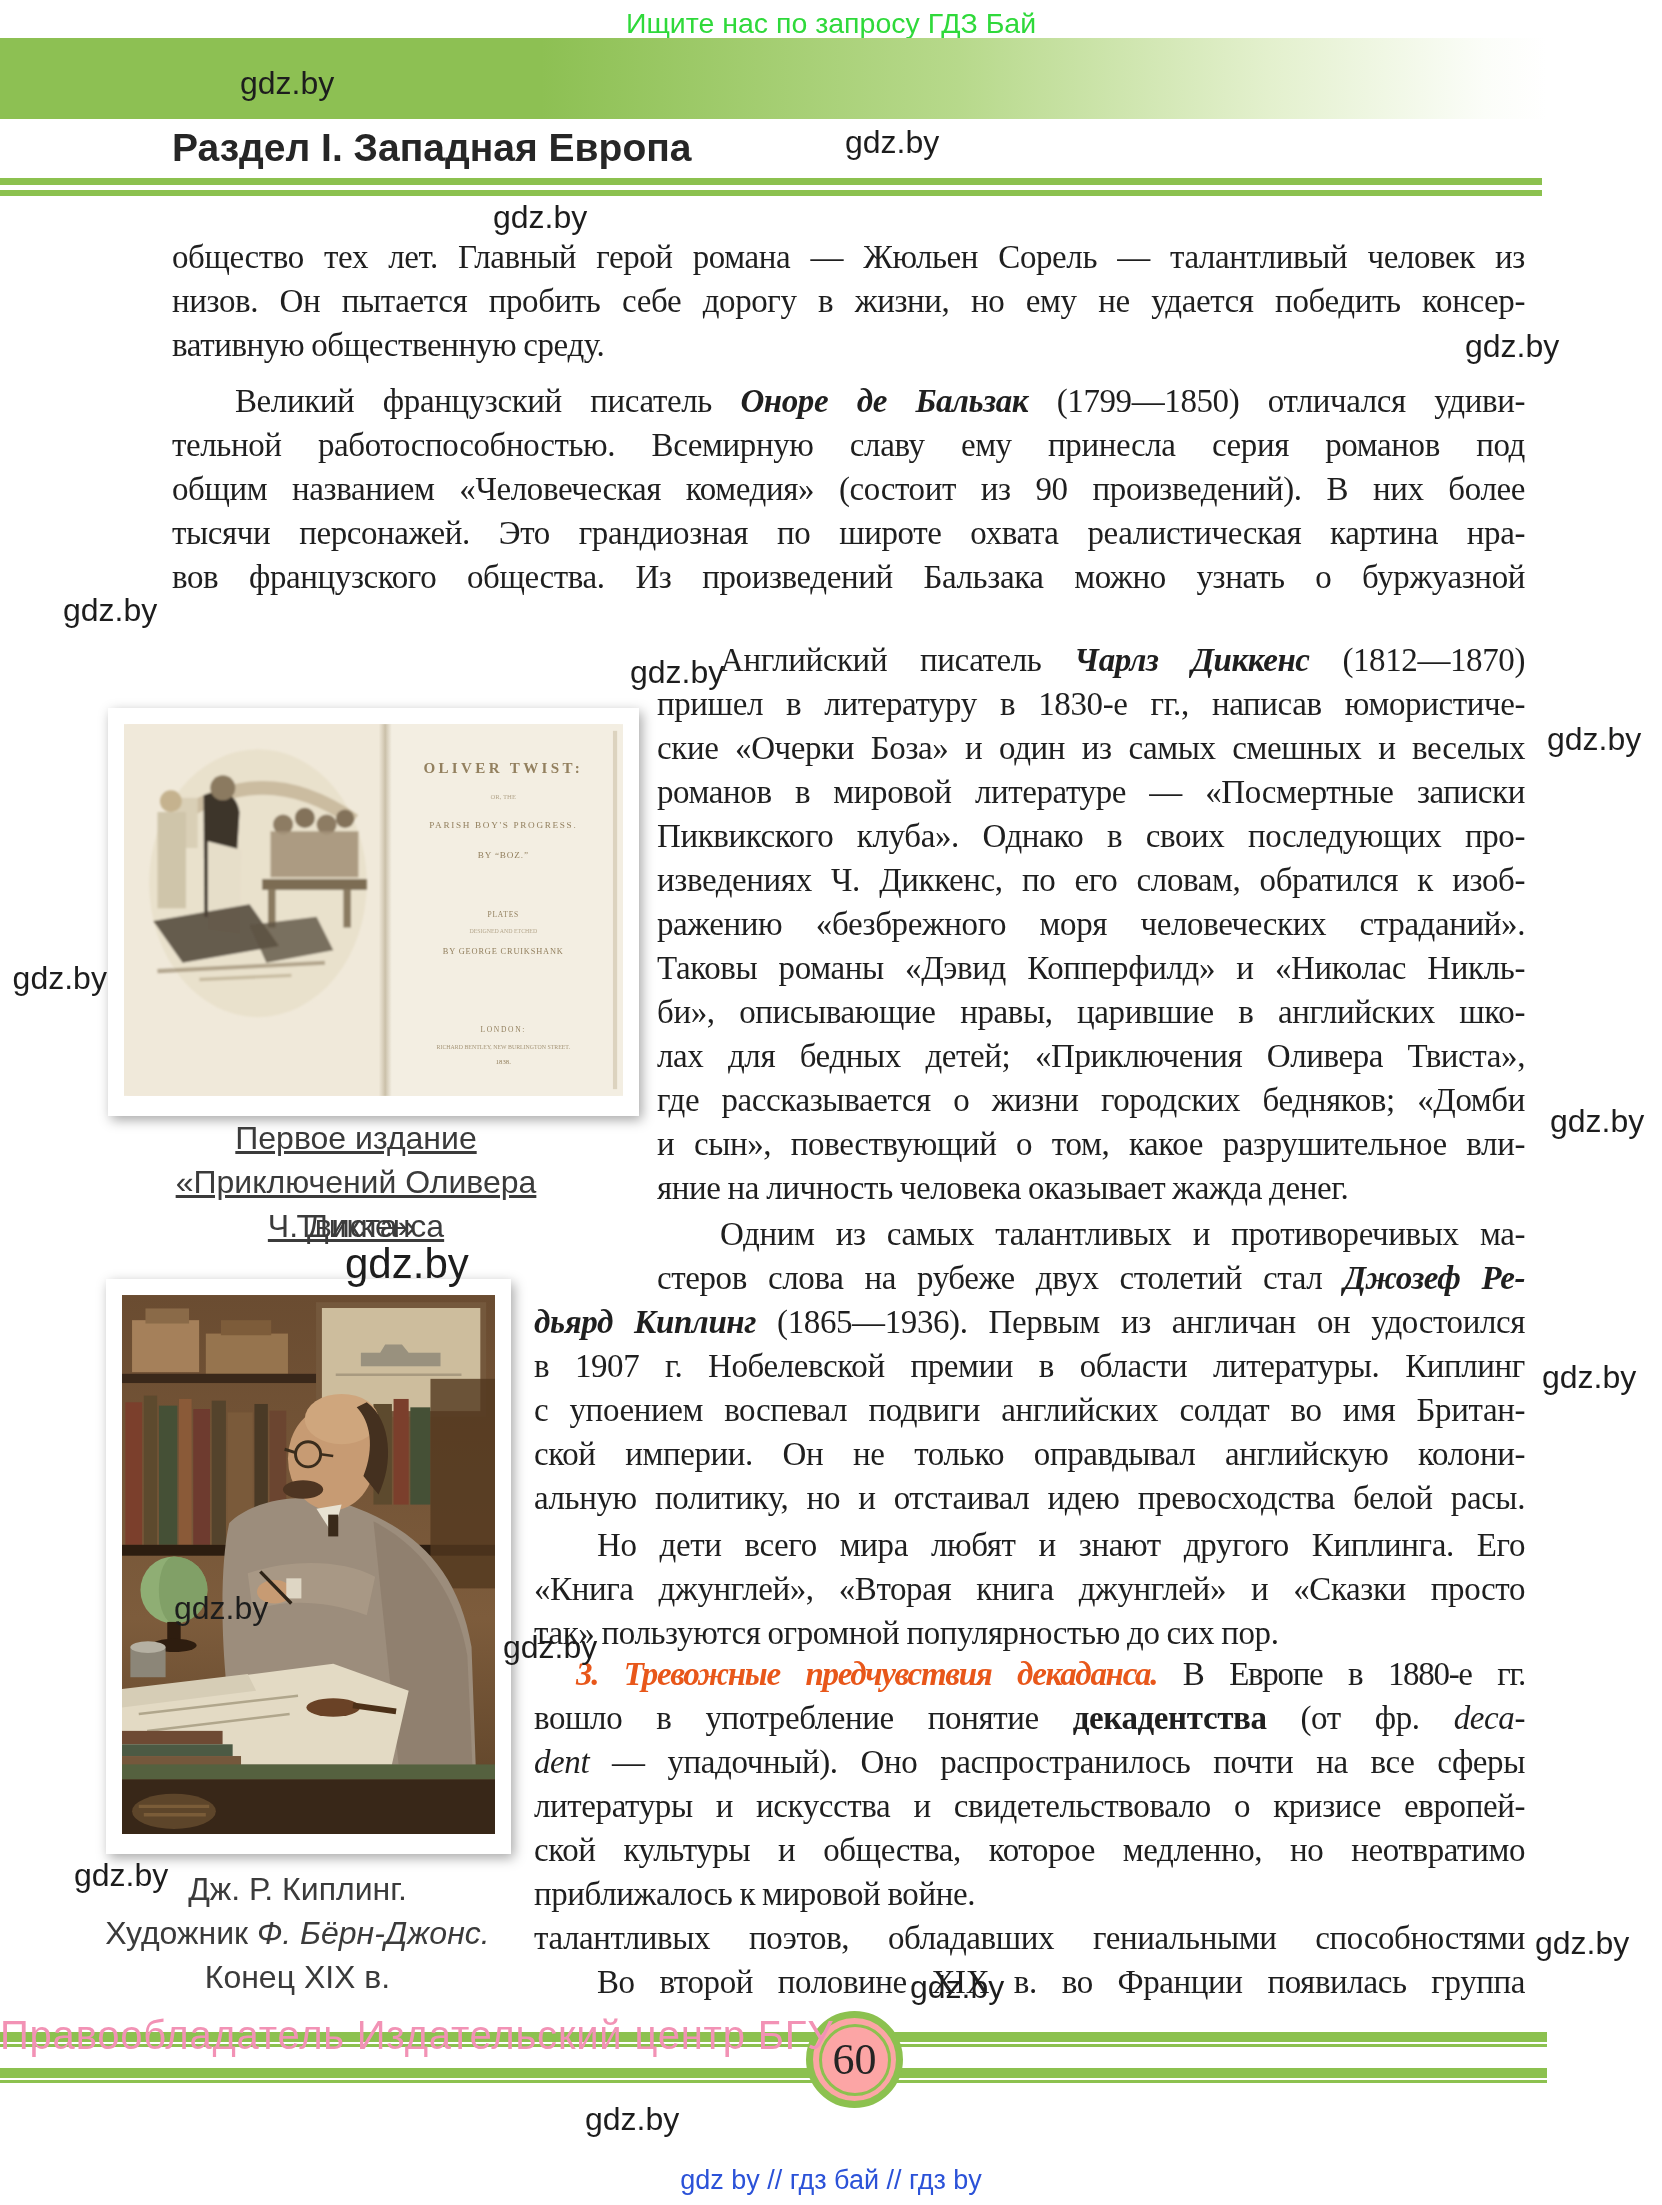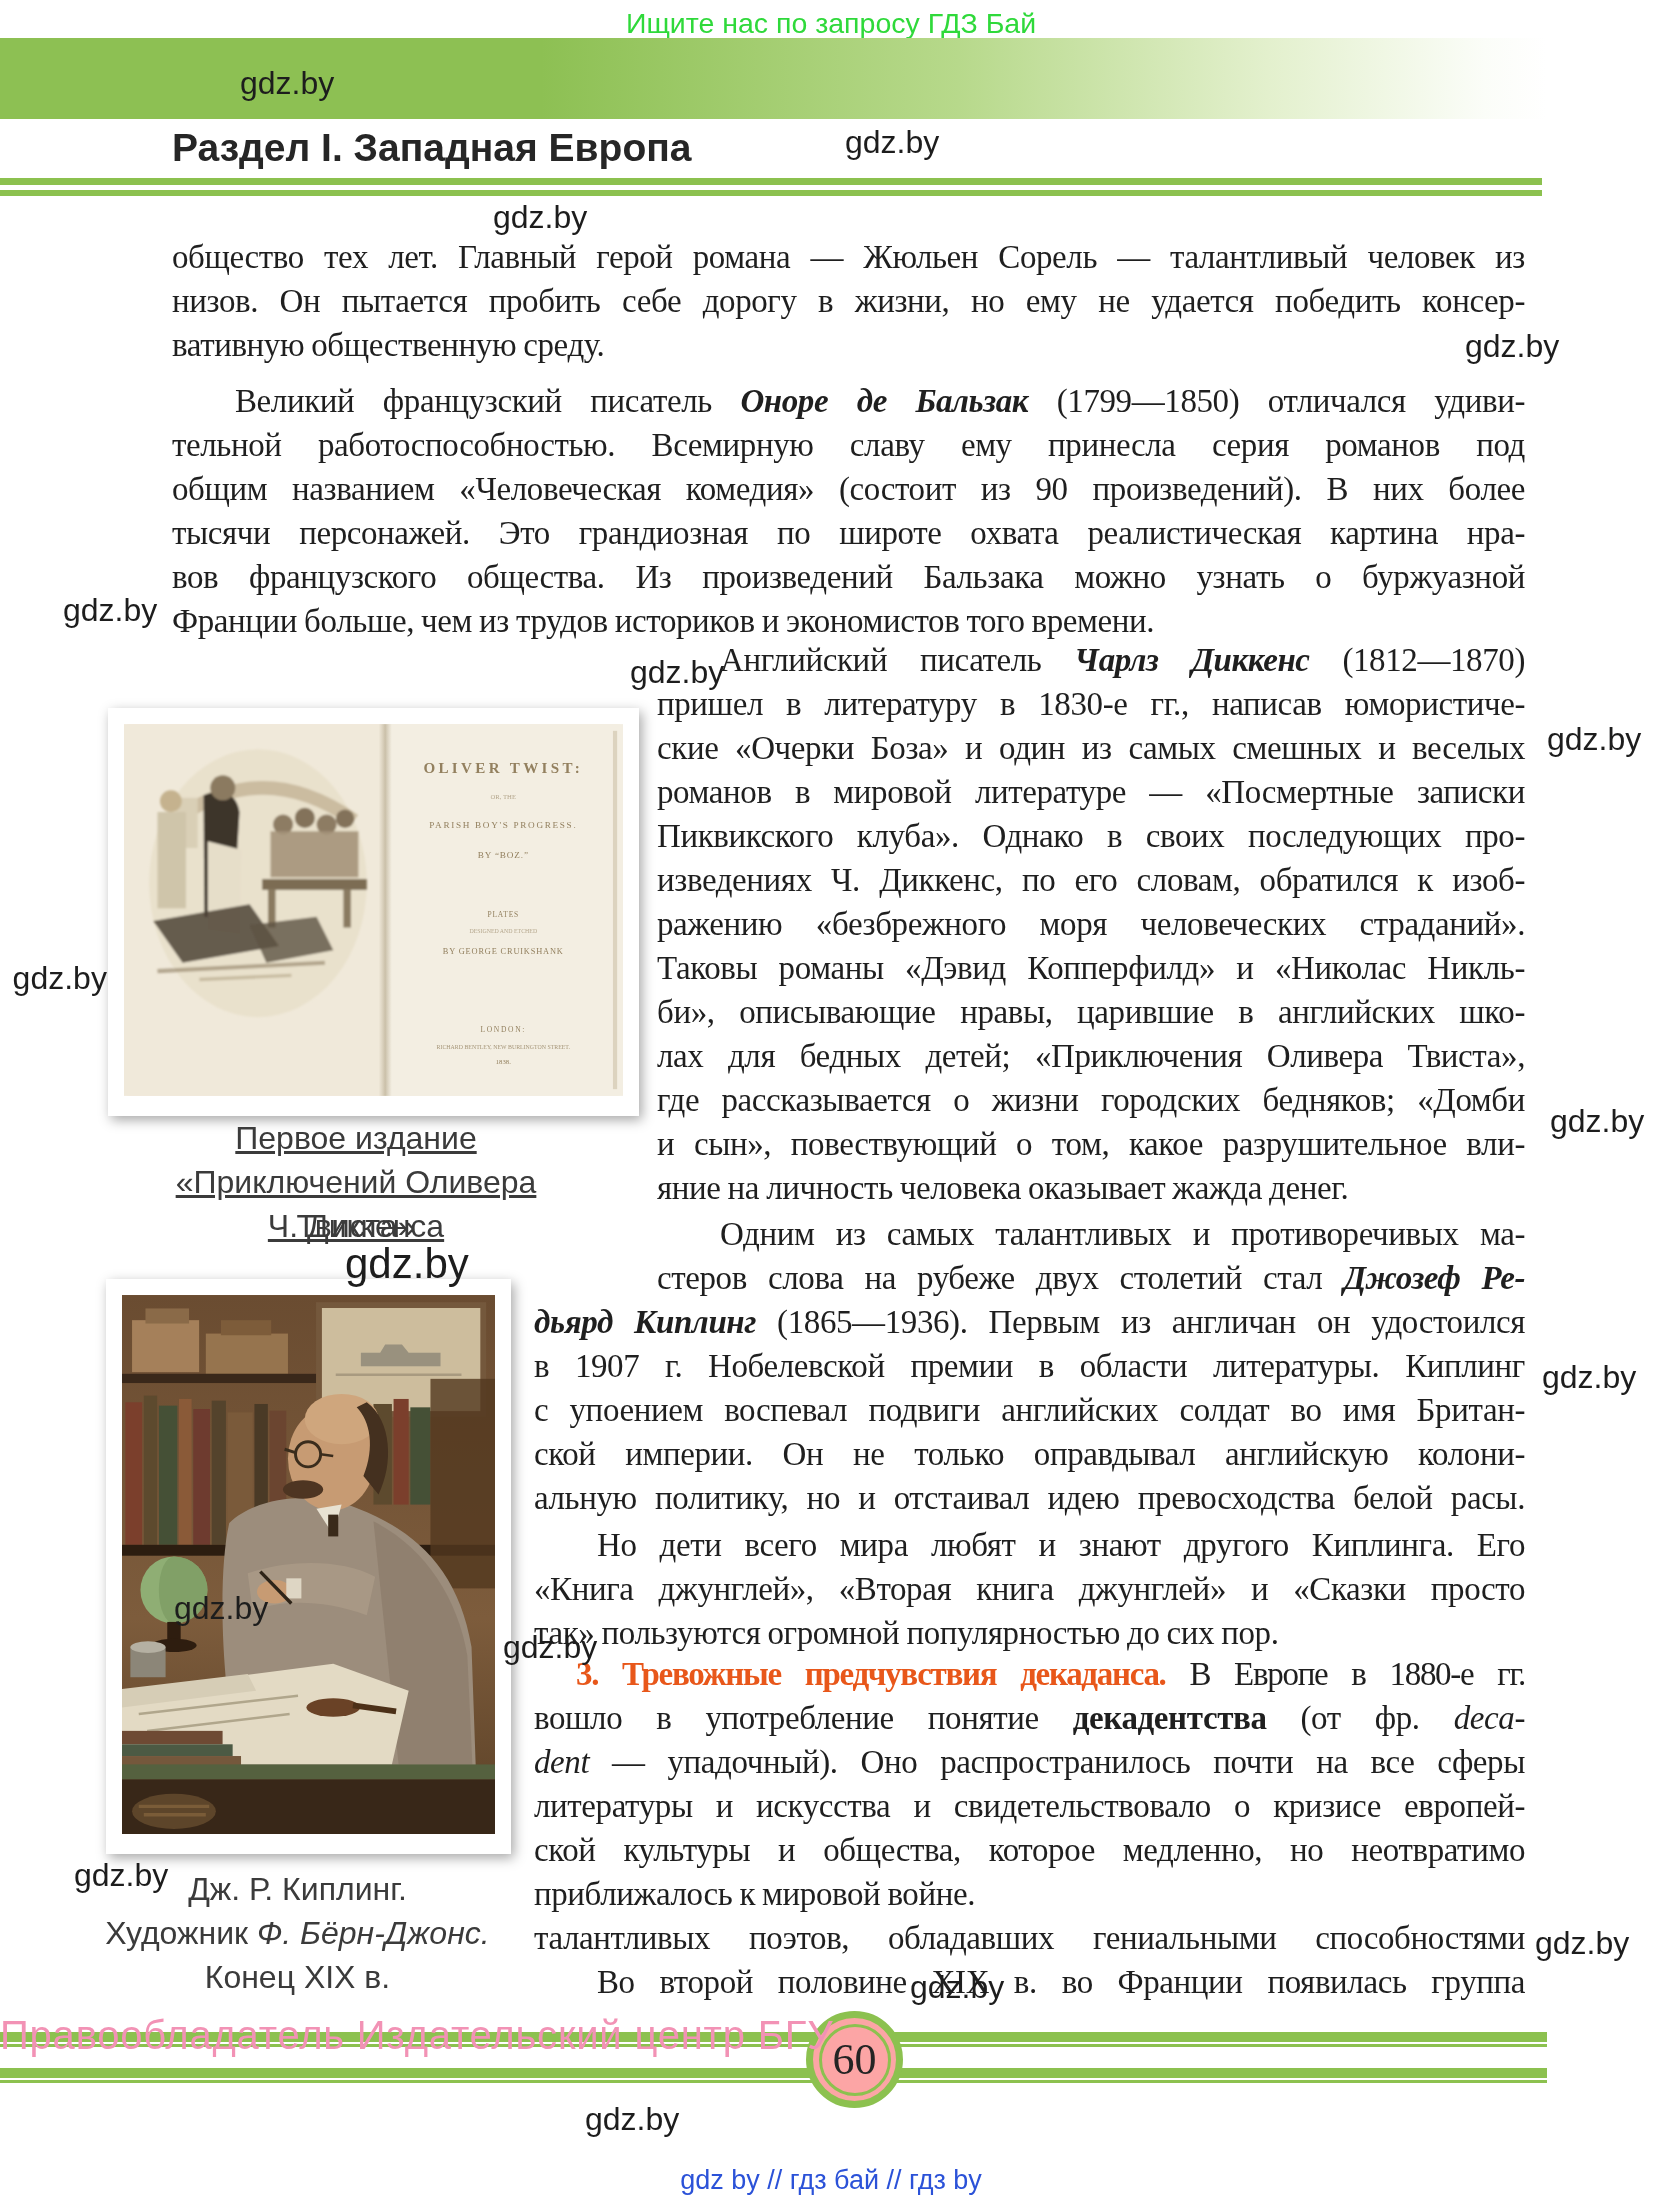--- a/index.html
+++ b/index.html
@@ -18,21 +18,21 @@
   .tblock.body{font-size:33px;line-height:44px;letter-spacing:-0.4px;word-spacing:-0.8px;}
   .tline{height:44px;text-align:justify;text-align-last:justify;}
   .tline.last{text-align-last:left;}
   .tline.tight{letter-spacing:-1.3px;}
   .tblock.cap{font-family:"Liberation Sans",sans-serif;color:#3b3b3b;}
   .tblock.cap .tline{text-align:center;text-align-last:center;}
   .cap1{font-size:32px;line-height:44px;text-decoration:underline;}
   .cap2{font-size:32px;line-height:44px;}
   span.b{font-weight:bold;}
   span.i{font-style:italic;}
-  span.o{color:var(--orange,#e8571a);font-weight:bold;}
+  span.o{color:var(--orange,#e8571a);font-weight:bold;font-style:italic;}
   
   .watermark{position:absolute;font-family:"Liberation Sans",sans-serif;color:#1d1d1d;
              white-space:nowrap;z-index:4;}
   
   .figframe{position:absolute;background:#fff;padding:16px;z-index:1;
             box-shadow:2.5px 4.2px 11.7px rgba(0,0,0,0.35);}
   
   .footer-pink{position:absolute;left:0;top:2013px;width:1662px;text-align:left;z-index:4;
                font-family:"Liberation Sans",sans-serif;font-size:40px;letter-spacing:0.8px;
                color:var(--pink,#f292b5);}
@@ -204,21 +204,20 @@
         <div class="tline"><span>общество тех лет. Главный герой романа — Жюльен Сорель — талантливый человек из</span></div>
         <div class="tline"><span>низов. Он пытается пробить себе дорогу в жизни, но ему не удается победить консер-</span></div>
         <div class="tline last"><span>вативную общественную среду.</span></div>
       </div>
       <div class="tblock body" style="left: 172px; top: 379px; width: 1353px;">
         <div class="tline" style="text-indent: 63px;"><span>Великий французский писатель </span><span class="b i">Оноре де Бальзак</span><span> (1799—1850) отличался удиви-</span></div>
         <div class="tline"><span>тельной работоспособностью. Всемирную славу ему принесла серия романов под</span></div>
         <div class="tline"><span>общим названием «Человеческая комедия» (состоит из 90 произведений). В них более</span></div>
         <div class="tline"><span>тысячи персонажей. Это грандиозная по широте охвата реалистическая картина нра-</span></div>
         <div class="tline"><span>вов французского общества. Из произведений Бальзака можно узнать о буржуазной</span></div>
-        <div class="tline last"><span>Франции больше, чем из трудов историков и экономистов того времени.</span></div>
       </div>
       <div class="tblock body" style="left: 657px; top: 638px; width: 868px;">
         <div class="tline" style="text-indent: 63px;"><span>Английский писатель </span><span class="b i">Чарлз Диккенс</span><span> (1812—1870)</span></div>
         <div class="tline"><span>пришел в литературу в 1830-е гг., написав юмористиче-</span></div>
         <div class="tline"><span>ские «Очерки Боза» и один из самых смешных и веселых</span></div>
         <div class="tline"><span>романов в мировой литературе — «Посмертные записки</span></div>
         <div class="tline"><span>Пиквикского клуба». Однако в своих последующих про-</span></div>
         <div class="tline"><span>изведениях Ч. Диккенс, по его словам, обратился к изоб-</span></div>
         <div class="tline"><span>ражению «безбрежного моря человеческих страданий».</span></div>
         <div class="tline"><span>Таковы романы «Дэвид Копперфилд» и «Николас Никль-</span></div>

